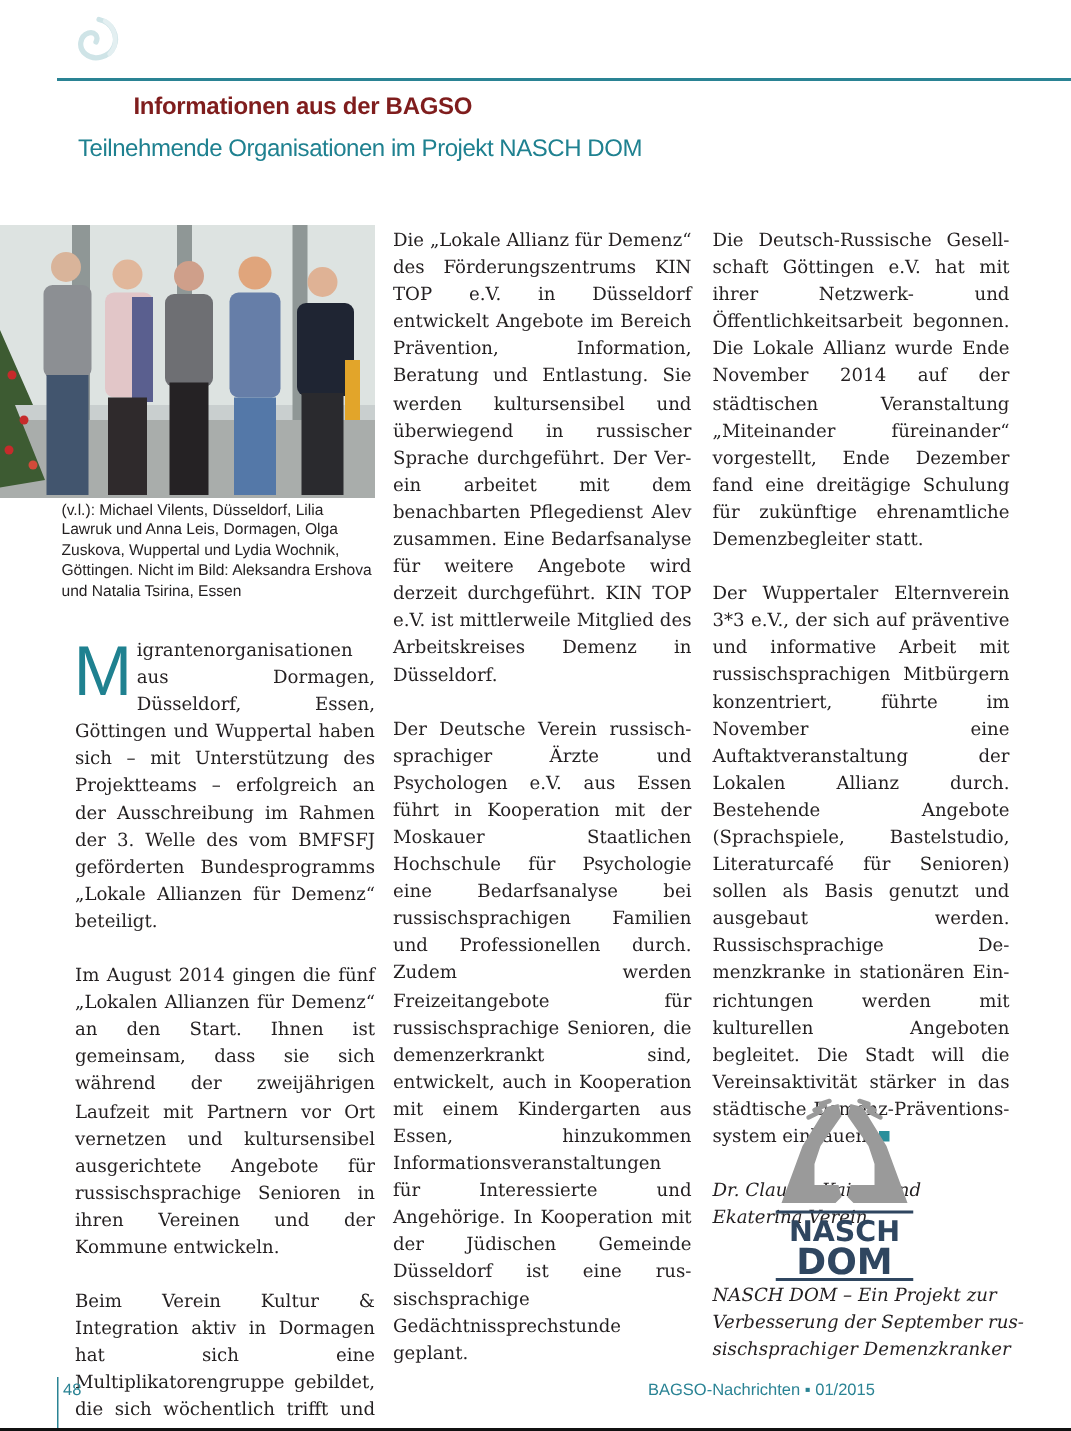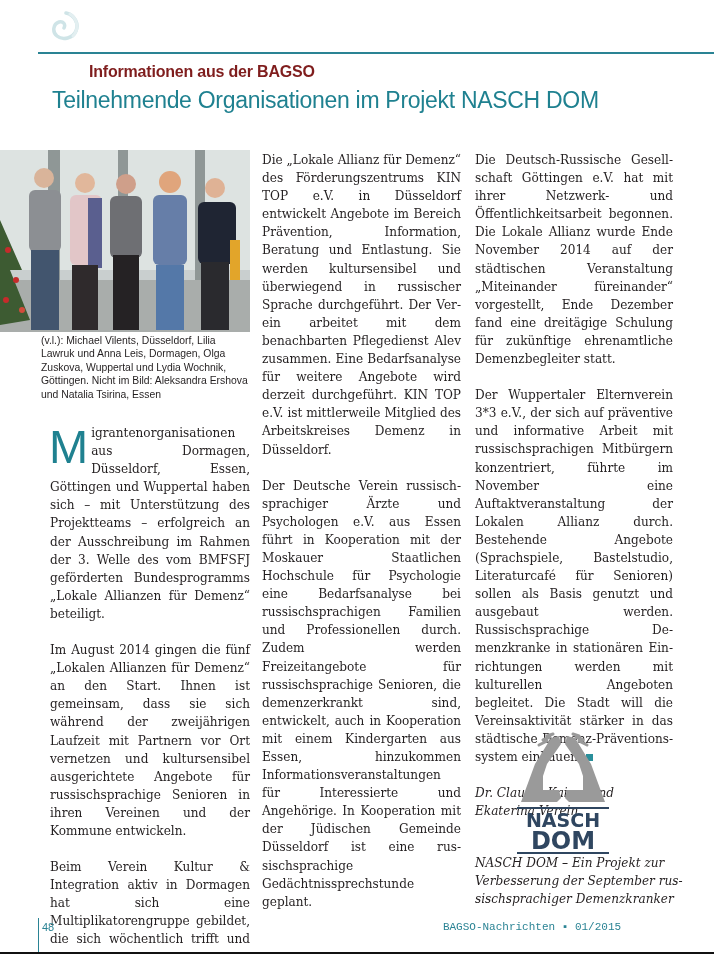--- a/index.html
+++ b/index.html
@@ -5,21 +5,21 @@
   html, body { margin:0; padding:0; background:#ffffff; }
   body { width:714px; height:954px; position:relative; overflow:hidden;
          font-family:"DejaVu Serif", serif; color:#231f20; }
   .header { position:absolute; left:0; top:0; width:714px; height:52px; }
   .header .swirl { position:absolute; left:48px; top:10px; width:32px; height:32px; }
   .header .section { position:absolute; left:89px; top:20px; font-family:"Liberation Sans", sans-serif;
                      font-size:16px; font-weight:bold; color:#7f1d1d; letter-spacing:-0.2px;margin-top:43px; }
   .header .rule { position:absolute; left:38px; top:52px; width:676px; height:2px; background:#2a8394; }
 
   .title { position:absolute; left:52px; top:86px; width:640px; font-family:"Liberation Sans", sans-serif;
-           font-size:23px; line-height:28px; color:#1f8190; letter-spacing:-0.3px; }
+           font-size:16px; line-height:28px; color:#1f8190; letter-spacing:-0.3px; }
   .title div { white-space:nowrap; }
 
   .photo { position:absolute; left:0; top:150px; width:250px; height:182px; overflow:hidden; }
   .caption { position:absolute; left:41px; top:334px; width:210px; font-family:"Liberation Sans", sans-serif;
              font-size:10.4px; line-height:13.4px; color:#231f20; }
 
   .col { position:absolute; font-size:12.1px; line-height:18.1px; text-align:justify; hyphens:manual; }
   .col1 { left:50px; top:424px; width:200px; }
   .col2 { left:262px; top:151px; width:199px; }
   .col3 { left:475px; top:151px; width:198px; }
@@ -29,22 +29,22 @@
   .endmark { display:inline-block; width:7px; height:7px; background:#2a8f9b; margin-left:4px; vertical-align:0px; }
   .authors { font-style:italic; margin:0; }
 
   .logo { position:absolute; left:517px; top:732px; width:92px; height:122px; }
   .logo-caption { position:absolute; left:475px; top:854px; width:230px; font-style:italic;
                   font-size:12.1px; line-height:18px; }
 
   .footer-line { position:absolute; left:38px; top:918px; width:1px; height:36px; background:#2a8394; }
   .pagenum { position:absolute; left:42px; top:921px; font-family:"Liberation Sans", sans-serif;
              font-size:11px; color:#2a8394;text-align:right; }
-  .pub-wrap { position:absolute; left:420px; top:921px; width:224px; text-align:center;
-              font-family:Liberation Mono, monospace; font-size:11px; color:#2a8394; white-space:nowrap; }
+  .pub-wrap { position:absolute; left:432px; top:921px; width:224px; text-align:left;
+              font-family:Liberation Sans, sans-serif; font-size:11px; color:#2a8394; white-space:nowrap; }
   .bottom-bar { position:absolute; left:0; top:952px; width:714px; height:2px; background:#111; }
 </style>
 </head>
 <body>
 
 <div class="header">
   <svg class="swirl" viewBox="0 0 32 32">
     <path d="M18 3 C27 5 31 14 28 21 C25 28 15 31 9 26 C4 22 5 14 11 12 C15 11 18 14 16 18" fill="none" stroke="#cfe4e7" stroke-width="3.5" stroke-linecap="round"></path>
     <path d="M22 4 C30 9 31 20 25 26" fill="none" stroke="#e3eff1" stroke-width="3" stroke-linecap="round"></path>
   </svg>

